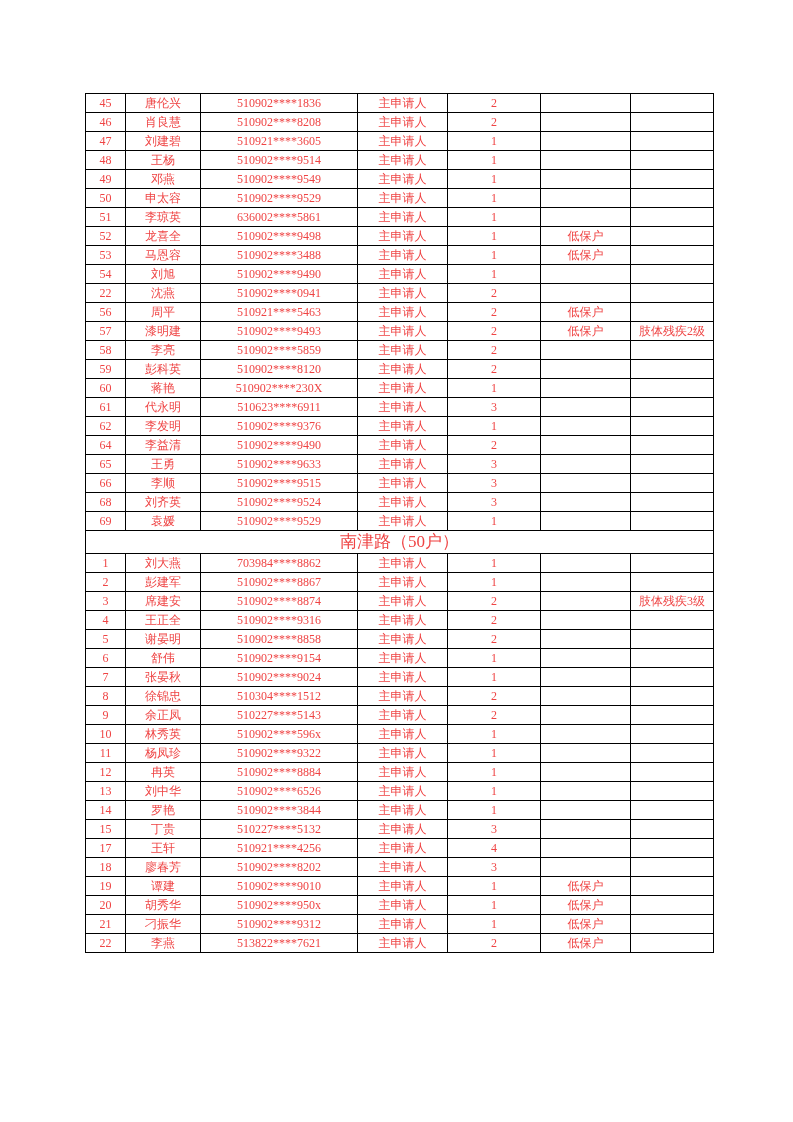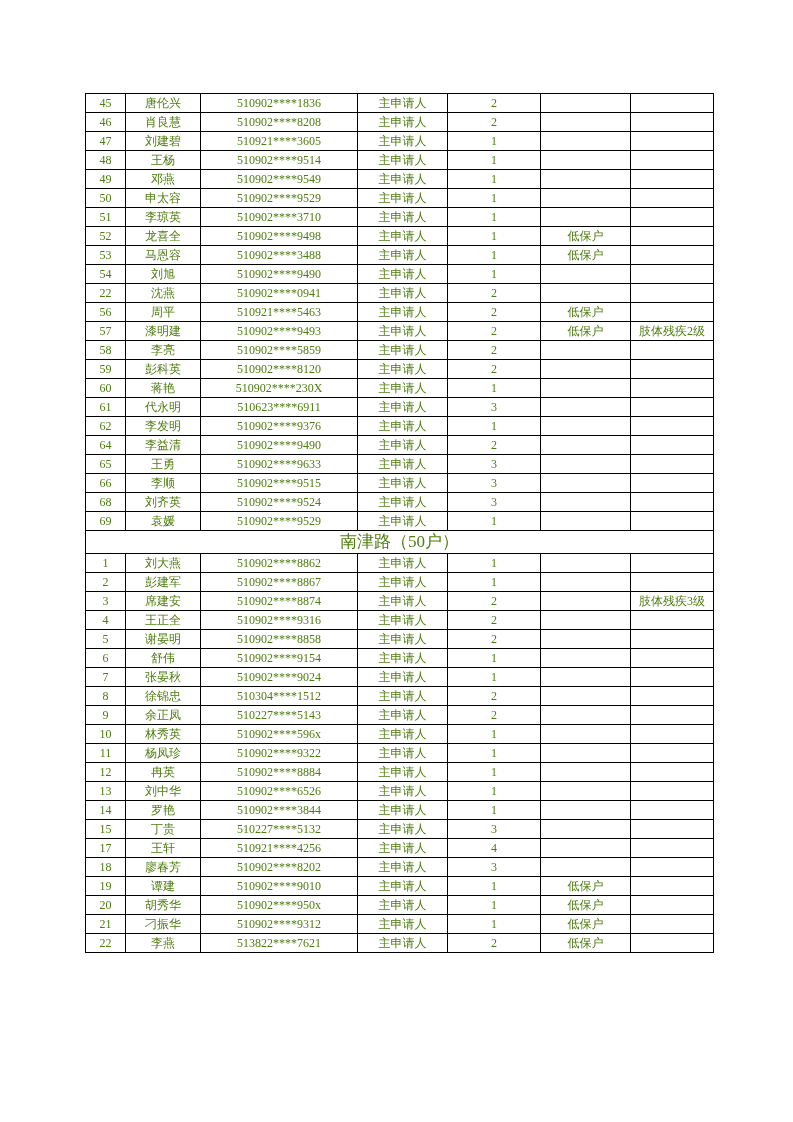--- a/index.html
+++ b/index.html
@@ -1,21 +1,21 @@
 <!DOCTYPE html>
 <html><head>
 <meta charset="utf-8">
 <style>
   html,body{margin:0;padding:0;background:#e8e8e8;}
   .page{
     position:relative;
     width:793px;height:1122px;
     background:#ffffff;
     font-family:"Liberation Serif","DejaVu Serif",serif;
-    color:#4d7c0f;
+    color:#ef4444;
     overflow:hidden;
     margin:0 auto;
   }
   table.roster{
     position:absolute;
     left:85px;top:93px;
     width:628px;
     border-collapse:collapse;
     table-layout:fixed;
   }
@@ -102,21 +102,21 @@
           <td>申太容</td>
           <td>510902****9529</td>
           <td>主申请人</td>
           <td>1</td>
           <td></td>
           <td></td>
         </tr>
         <tr>
           <td>51</td>
           <td>李琼英</td>
-          <td>510902****3710</td>
+          <td>636002****5861</td>
           <td>主申请人</td>
           <td>1</td>
           <td></td>
           <td></td>
         </tr>
         <tr>
           <td>52</td>
           <td>龙喜全</td>
           <td>510902****9498</td>
           <td>主申请人</td>
@@ -258,21 +258,21 @@
           <td>1</td>
           <td></td>
           <td></td>
         </tr>
         <tr>
           <td colspan="7" class="section-header">南津路（50户）</td>
         </tr>
         <tr>
           <td>1</td>
           <td>刘大燕</td>
-          <td>510902****8862</td>
+          <td>703984****8862</td>
           <td>主申请人</td>
           <td>1</td>
           <td></td>
           <td></td>
         </tr>
         <tr>
           <td>2</td>
           <td>彭建军</td>
           <td>510902****8867</td>
           <td>主申请人</td>

